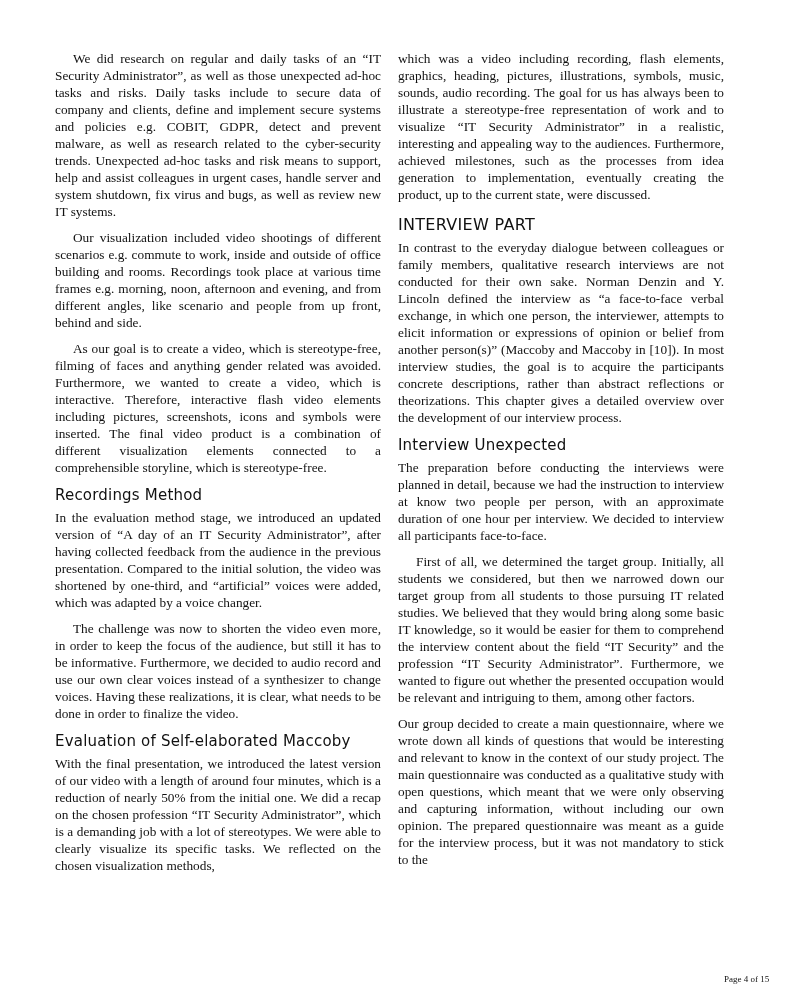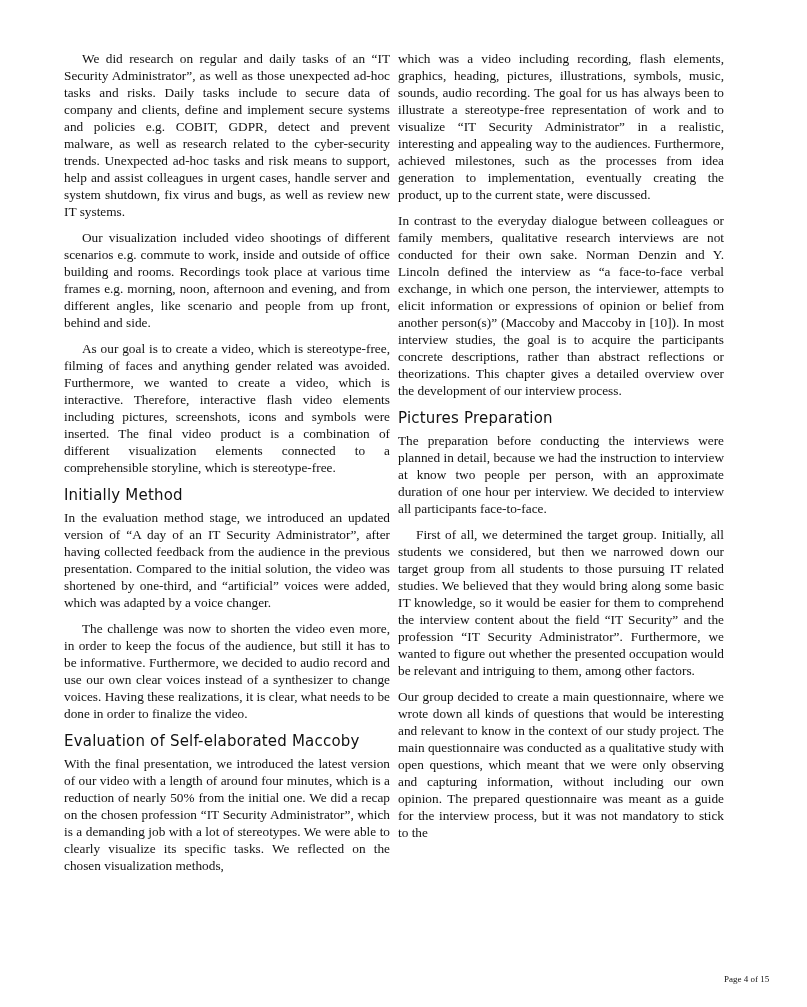--- a/index.html
+++ b/index.html
@@ -1,45 +1,46 @@
 <!DOCTYPE html>
 <html><head>
   <meta charset="utf-8">
   <style>
     html, body { margin:0; padding:0; background:#ffffff; }
     body { width:807px; height:1007px; position:relative; overflow:hidden;
       font-family:"Liberation Serif","DejaVu Serif",serif; color:#111; }
     .col { position:absolute; top:50px; width:326px; }
-    .col.left { left:64px; }
+    .col.left { left:55px; }
     .col.right { left:398px; }
     p { margin:0 0 9px 0; font-size:13.3px; line-height:17px; text-align:justify; }
     p.indent { text-indent:18px; }
     h2 { margin:10px 0 5px 0; font-family:"DejaVu Sans","Liberation Sans",sans-serif;
       font-size:15px; font-weight:normal; letter-spacing:0.2px; color:#111; }
     h1 { margin:12px 0 5px 0; font-family:"DejaVu Sans","Liberation Sans",sans-serif;
       font-size:16px; font-weight:normal; letter-spacing:0.3px; color:#111; }
     .footer { position:absolute; left:695px; top:974px; font-size:9px;
       font-family:"Liberation Serif",serif;margin-left:29px; }
   </style>
 </head>
 <body>
 
 <div class="col left">
   <p class="indent">We did research on regular and daily tasks of an “IT Security Administrator”, as well as those unexpected ad-hoc tasks and risks. Daily tasks include to secure data of company and clients, define and implement secure systems and policies e.g. COBIT, GDPR, detect and prevent malware, as well as research related to the cyber-security trends. Unexpected ad-hoc tasks and risk means to support, help and assist colleagues in urgent cases, handle server and system shutdown, fix virus and bugs, as well as review new IT systems.</p>
   <p class="indent">Our visualization included video shootings of different scenarios e.g. commute to work, inside and outside of office building and rooms. Recordings took place at various time frames e.g. morning, noon, afternoon and evening, and from different angles, like scenario and people from up front, behind and side.</p>
   <p class="indent">As our goal is to create a video, which is stereotype-free, filming of faces and anything gender related was avoided. Furthermore, we wanted to create a video, which is interactive. Therefore, interactive flash video elements including pictures, screenshots, icons and symbols were inserted. The final video product is a combination of different visualization elements connected to a comprehensible storyline, which is stereotype-free.</p>
-  <h2>Initially Method</h2>
+  <h2>Recordings Method</h2>
   <p>In the evaluation method stage, we introduced an updated version of “A day of an IT Security Administrator”, after having collected feedback from the audience in the previous presentation.  Compared to the initial solution, the video was shortened by one-third, and “artificial” voices were added, which was adapted by a voice changer.</p>
   <p class="indent">The challenge was now to shorten the video even more, in order to keep the focus of the audience, but still it has to be informative. Furthermore, we decided to audio record and use our own clear voices instead of a synthesizer to change voices. Having these realizations, it is clear, what needs to be done in order to finalize the video.</p>
   <h2>Evaluation of Self-elaborated Maccoby</h2>
   <p>With the final presentation, we introduced the latest version of our video with a length of around four minutes, which is a reduction of nearly 50% from the initial one. We did a recap on the chosen profession “IT Security Administrator”, which is a demanding job with a lot of stereotypes. We were able to clearly visualize its specific tasks. We reflected on the chosen visualization methods,</p>
 </div>
 
 <div class="col right">
   <p>which was a video including recording, flash elements, graphics, heading, pictures, illustrations, symbols, music, sounds, audio recording. The goal for us has always been to illustrate a stereotype-free representation of work and to visualize “IT Security Administrator” in a realistic, interesting and appealing way to the audiences. Furthermore, achieved milestones, such as the processes from idea generation to implementation, eventually creating the product, up to the current state, were discussed.</p>
+  <h1>INTERVIEW PART</h1>
   <p>In contrast to the everyday dialogue between colleagues or family members, qualitative research interviews are not conducted for their own sake. Norman Denzin and Y. Lincoln defined the interview as “a face-to-face verbal exchange, in which one person, the interviewer, attempts to elicit information or expressions of opinion or belief from another person(s)” (Maccoby and Maccoby in [10]). In most interview studies, the goal is to acquire the participants concrete descriptions, rather than abstract reflections or theorizations. This chapter gives a detailed overview over the development of our interview process.</p>
-  <h2>Pictures Preparation</h2>
+  <h2>Interview Unexpected</h2>
   <p>The preparation before conducting the interviews were planned in detail, because we had the instruction to interview at know two people per person, with an approximate duration of one hour per interview. We decided to interview all participants face-to-face.</p>
   <p class="indent">First of all, we determined the target group. Initially, all students we considered, but then we narrowed down our target group from all students to those pursuing IT related studies. We believed that they would bring along some basic IT knowledge, so it would be easier for them to comprehend the interview content about the field “IT Security” and the profession “IT Security Administrator”. Furthermore, we wanted to figure out whether the presented occupation would be relevant and intriguing to them, among other factors.</p>
   <p>Our group decided to create a main questionnaire, where we wrote down all kinds of questions that would be interesting and relevant to know in the context of our study project. The main questionnaire was conducted as a qualitative study with open questions, which meant that we were only observing and capturing information, without including our own opinion. The prepared questionnaire was meant as a guide for the interview process, but it was not mandatory to stick to the</p>
 </div>
 
 <div class="footer">Page 4 of 15</div>
 
 </body></html>

